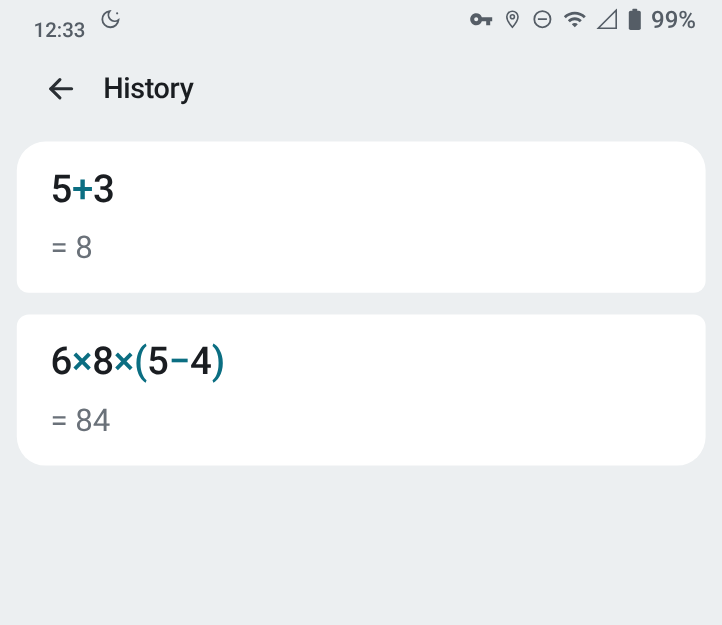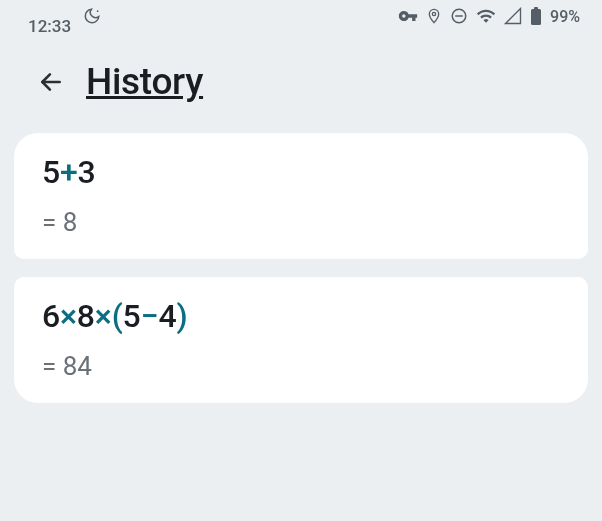--- a/index.html
+++ b/index.html
@@ -32,42 +32,41 @@
       font-weight: 500;
       color: #555d66;
       margin-top: 20px;
     }
     .status-icon {
       color: #555d66;
       display: flex;
       align-items: center;
     }
     .battery-text {
-      font-size: 16px;
+      font-size: 20px;
       font-weight: 500;
       color: #555d66;
     }
     .header {
       display: flex;
       align-items: center;
       gap: 22px;
       padding: 28px 30px 30px 38px;
     }
     .back-arrow {
       color: #2a2f34;
       display: flex;
       align-items: center;
       cursor: pointer;
     }
     .header-title {
-      font-size: 37px;
+      font-size: 24px;
       font-weight: 500;
       color: #1a1d21;
       letter-spacing: -0.3px;
-      text-decoration: underline;
     }
     .history-list {
       padding: 0 14px;
       border-radius: 14px;
     }
     .history-item {
       background: #fff;
       border-radius: 24px 24px 10px 10px;
       padding: 20px 28px 22px;
       margin-bottom: 4px;

